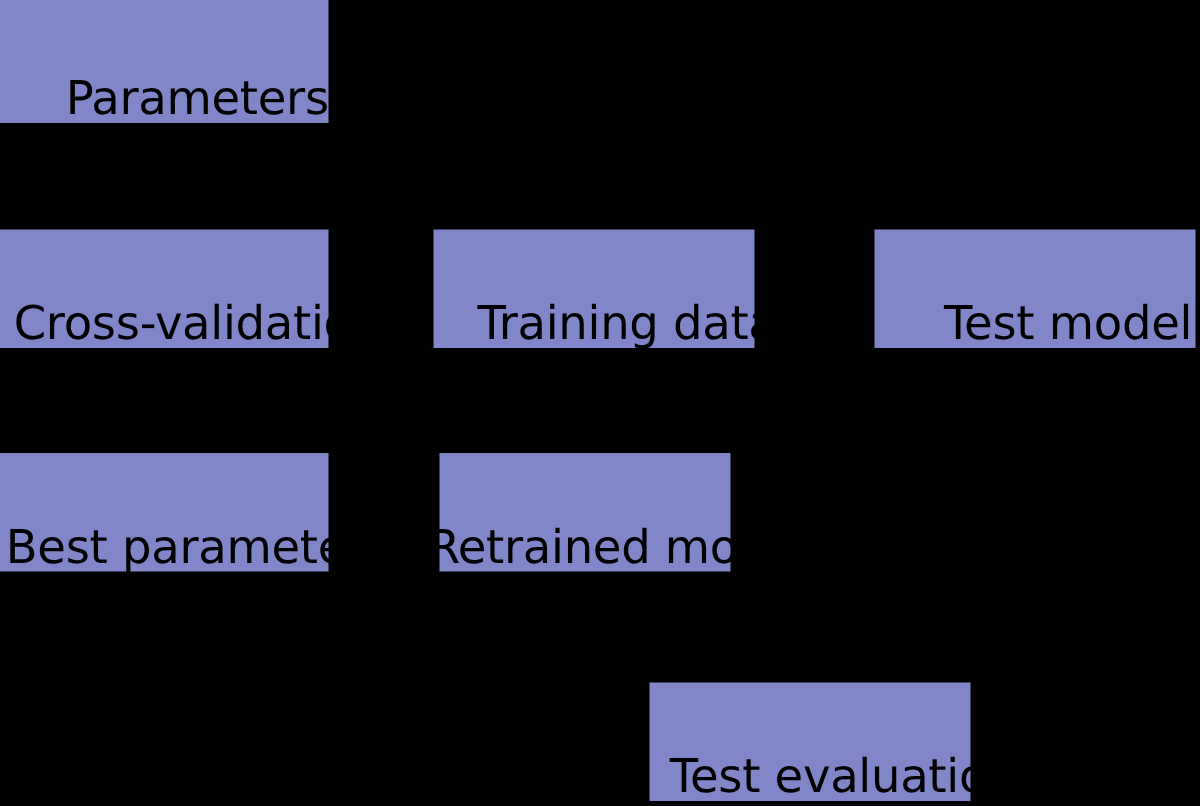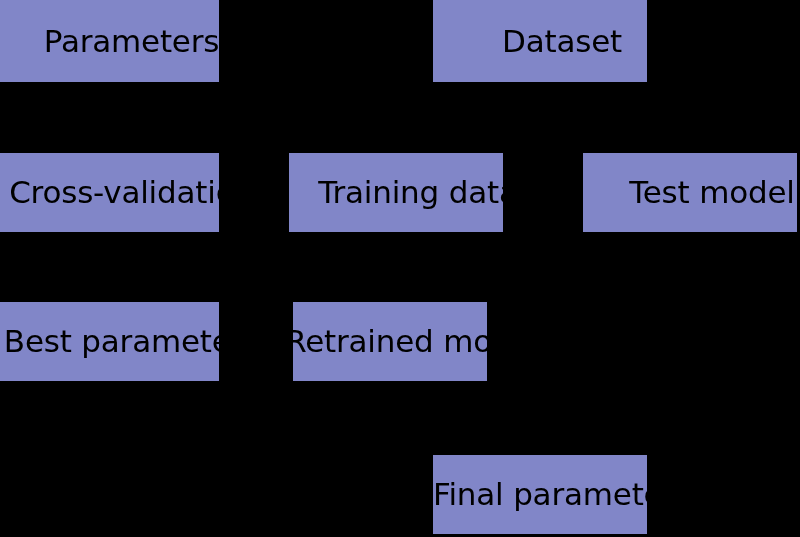--- a/index.html
+++ b/index.html
@@ -17,21 +17,21 @@
     height: 537px;
     background: #000000;
     overflow: hidden;
   }
   .node {
     position: absolute;
     box-sizing: border-box;
     background: #8186c8;
     color: #000000;
     display: flex;
-    align-items: center;
+    align-items: flex-end;
     justify-content: center;
     font-family: "DejaVu Sans", sans-serif;
     font-size: 31px;
     font-weight: 400;
     line-height: 1;
     letter-spacing: -0.2px;
     white-space: nowrap;
     text-align: center;
     padding-left: 44px;
   }
@@ -41,23 +41,20 @@
 </style>
 </head>
 <body>
 
 <div id="canvas">
 
   <div class="node" style="left:0px; top:0px; width:219px; height:82px;">
     <span class="node-label">Parameters</span>
   </div>
 
-  <div class="node" style="left:433px; top:0px; width:214px; height:82px;">
-    <span class="node-label">Dataset</span>
-  </div>
 
   <div class="node" style="left:0px; top:153px; width:219px; height:79px;">
     <span class="node-label">Cross-validation</span>
   </div>
 
   <div class="node" style="left:289px; top:153px; width:214px; height:79px;">
     <span class="node-label">Training data</span>
   </div>
 
   <div class="node" style="left:583px; top:153px; width:214px; height:79px;">
@@ -66,16 +63,16 @@
 
   <div class="node" style="left:0px; top:302px; width:219px; height:79px;">
     <span class="node-label">Best parameters</span>
   </div>
 
   <div class="node" style="left:293px; top:302px; width:194px; height:79px;">
     <span class="node-label">Retrained model</span>
   </div>
 
   <div class="node" style="left:433px; top:455px; width:214px; height:79px;">
-    <span class="node-label">Final parameters</span>
+    <span class="node-label">Test evaluation</span>
   </div>
 
 </div>
 
 </body></html>

